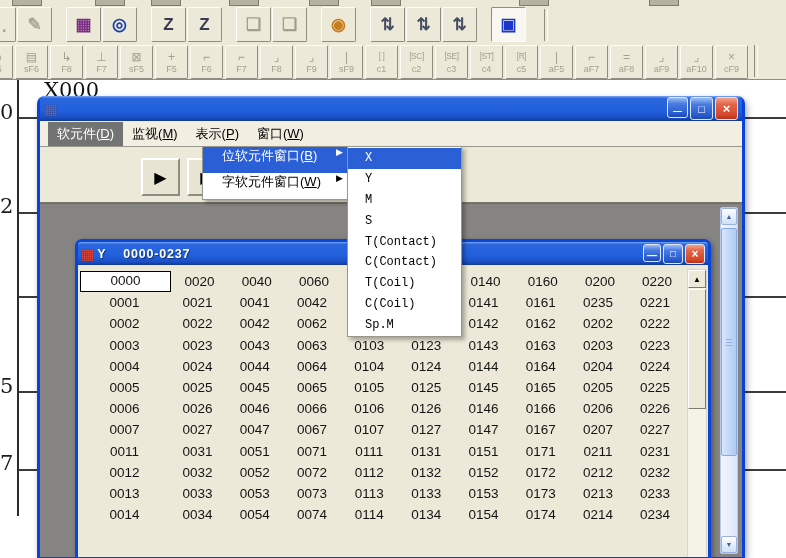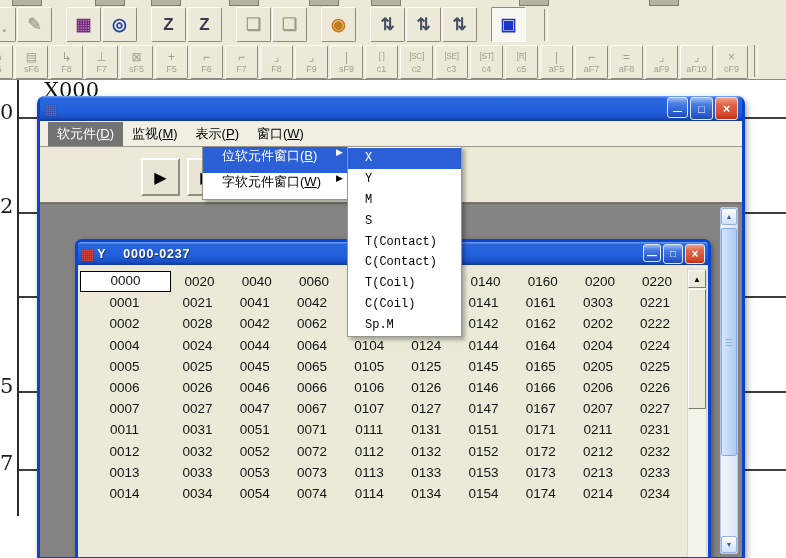--- a/index.html
+++ b/index.html
@@ -334,34 +334,46 @@
             </div>
             <div class="grow">
               <span class="gcell c0">0001</span>
               <span class="gcell">0021</span>
               <span class="gcell">0041</span>
               <span class="gcell">0042</span>
               <span class="gcell">0101</span>
               <span class="gcell">0121</span>
               <span class="gcell">0141</span>
               <span class="gcell">0161</span>
-              <span class="gcell">0303</span>
+              <span class="gcell">0235</span>
               <span class="gcell">0221</span>
             </div>
             <div class="grow">
               <span class="gcell c0">0002</span>
-              <span class="gcell">0028</span>
+              <span class="gcell">0022</span>
               <span class="gcell">0042</span>
               <span class="gcell">0062</span>
               <span class="gcell">0102</span>
               <span class="gcell">0122</span>
               <span class="gcell">0142</span>
               <span class="gcell">0162</span>
               <span class="gcell">0202</span>
               <span class="gcell">0222</span>
+            </div>
+            <div class="grow">
+              <span class="gcell c0">0003</span>
+              <span class="gcell">0023</span>
+              <span class="gcell">0043</span>
+              <span class="gcell">0063</span>
+              <span class="gcell">0103</span>
+              <span class="gcell">0123</span>
+              <span class="gcell">0143</span>
+              <span class="gcell">0163</span>
+              <span class="gcell">0203</span>
+              <span class="gcell">0223</span>
             </div>
             <div class="grow">
               <span class="gcell c0">0004</span>
               <span class="gcell">0024</span>
               <span class="gcell">0044</span>
               <span class="gcell">0064</span>
               <span class="gcell">0104</span>
               <span class="gcell">0124</span>
               <span class="gcell">0144</span>
               <span class="gcell">0164</span>

